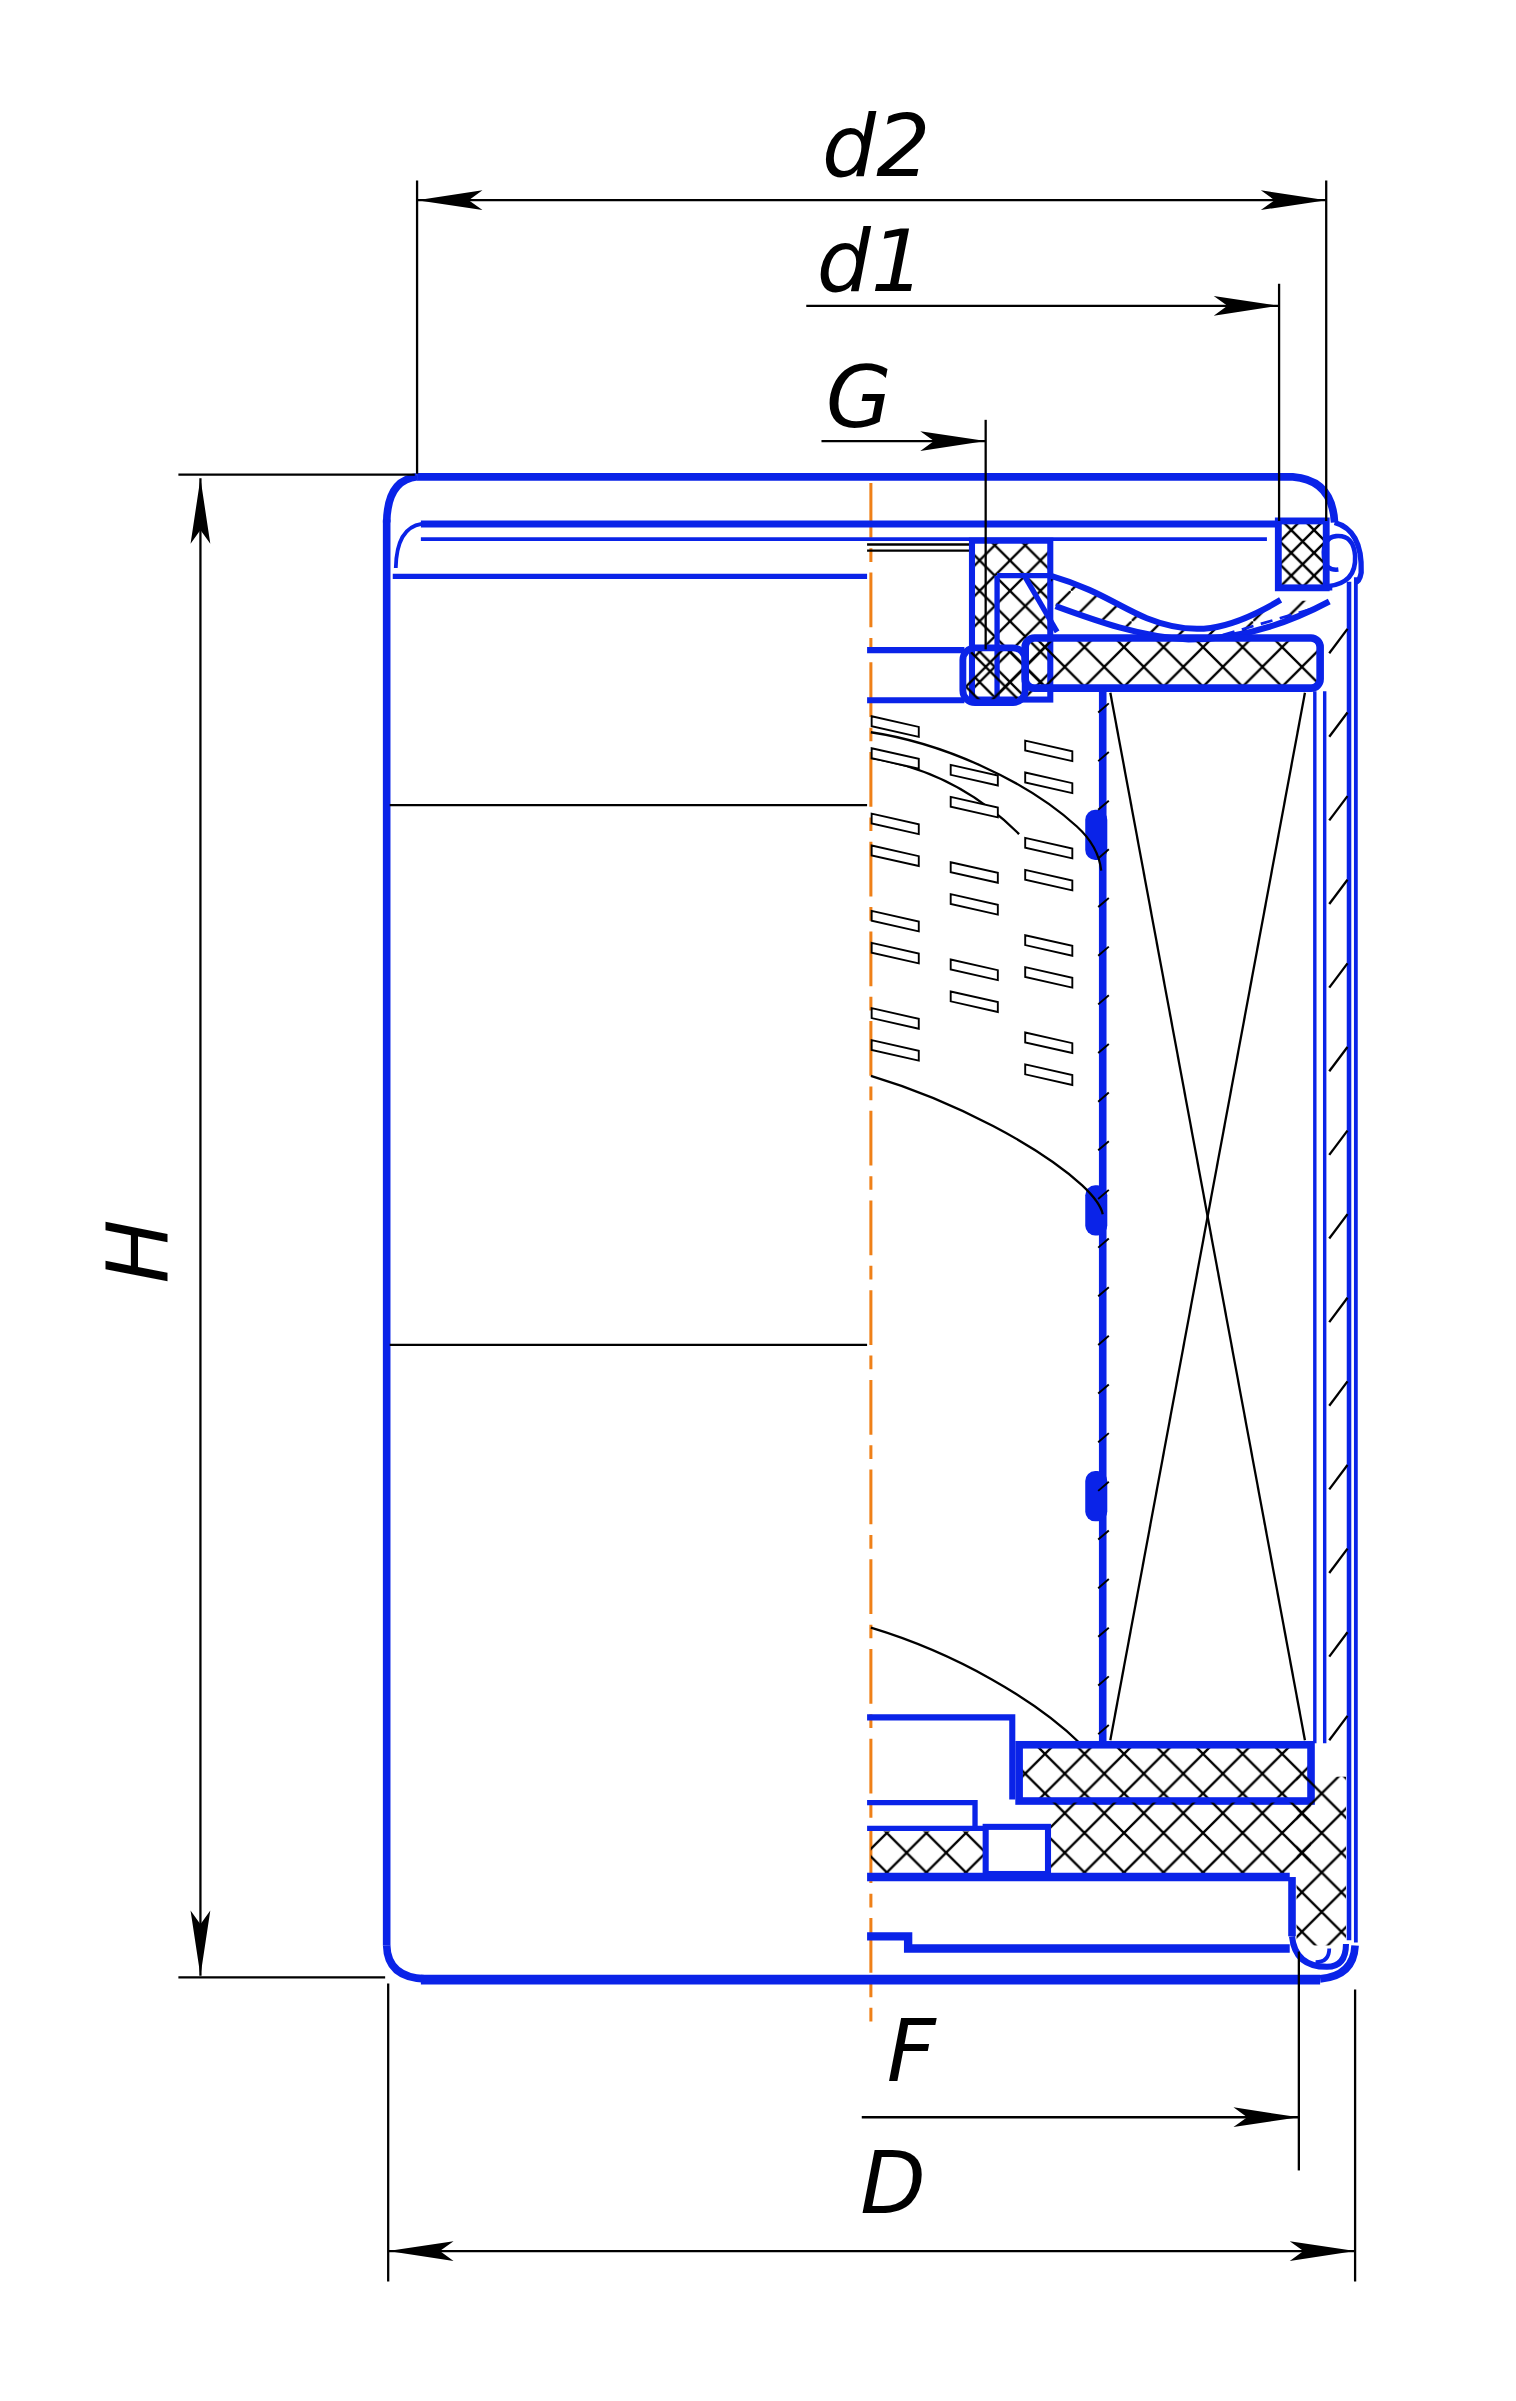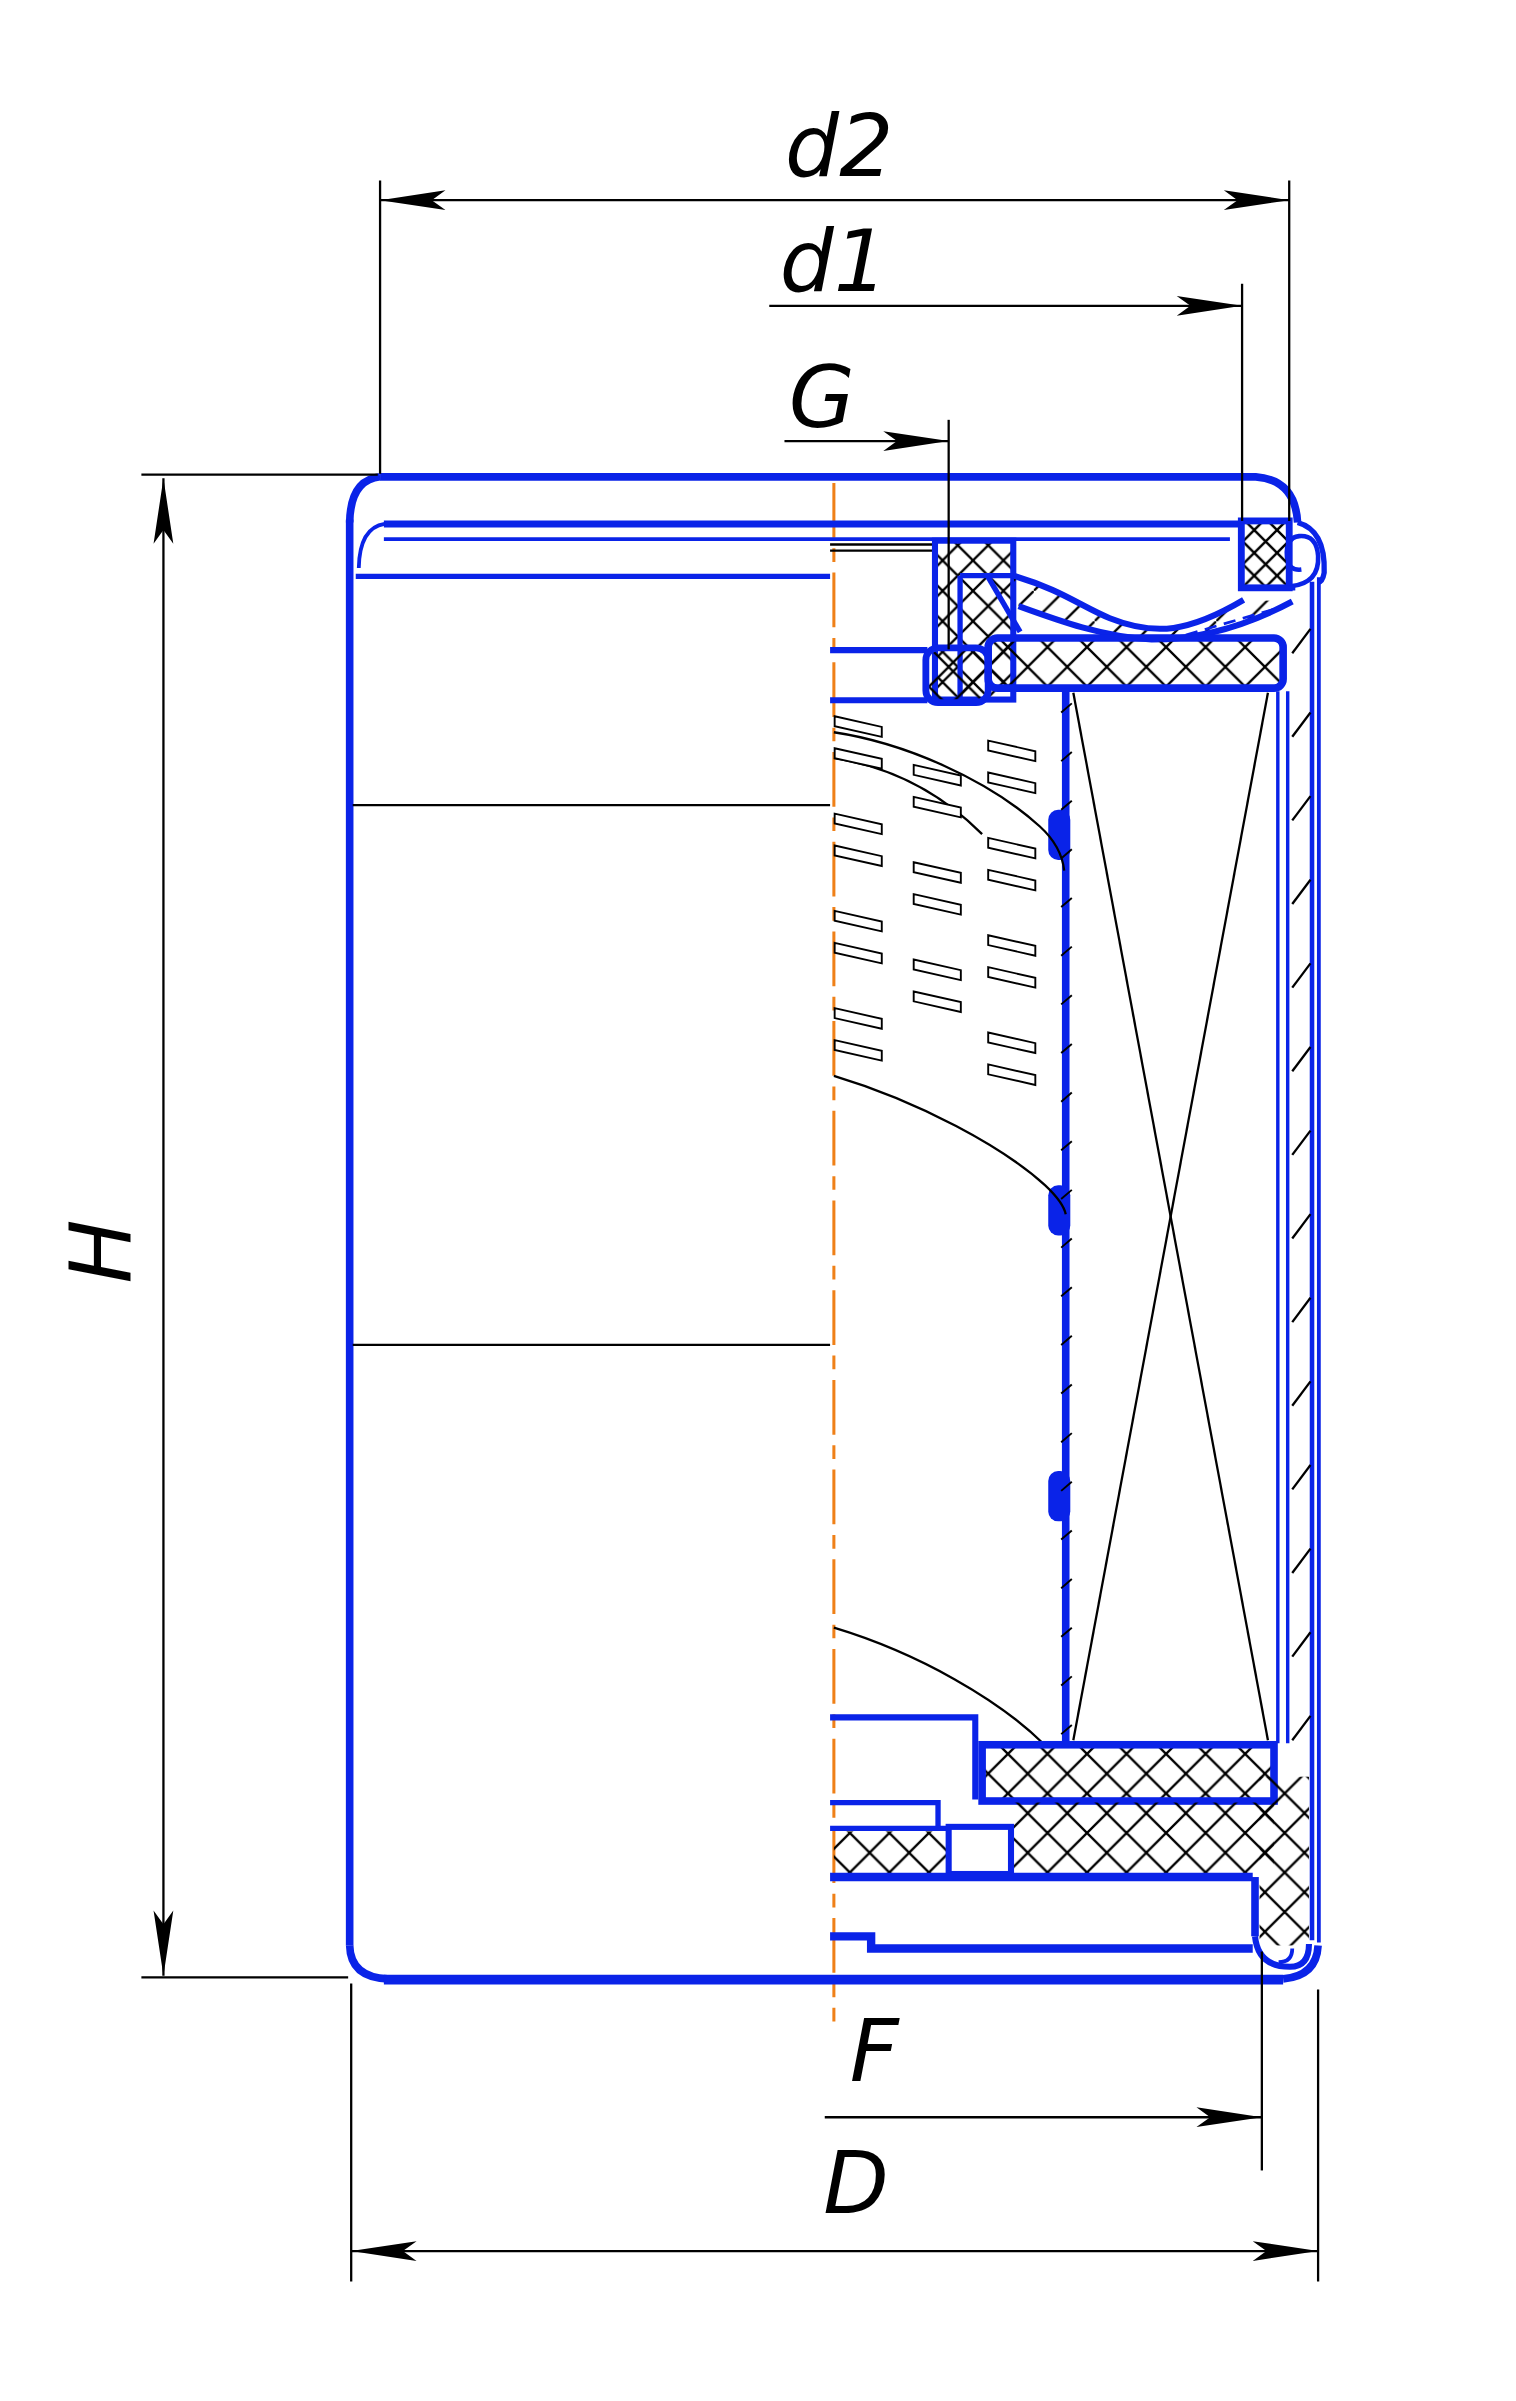--- a/index.html
+++ b/index.html
@@ -5,20 +5,21 @@
   :root{
     --blue:#0a23e8;
     --orange:#ef8018;
     --ink:#000000;
     --bg:#ffffff;
   }
   html,body{margin:0;padding:0;background:var(--bg);}
   .page{
     width:1423px;height:2401px;position:relative;background:var(--bg);
     font-family:"DejaVu Sans","Liberation Sans",sans-serif;
+    margin-left:37px;
   }
   svg{display:block;width:100%;height:100%;}
   .dim-label{
     font-family:"DejaVu Sans","Liberation Sans",sans-serif;
     font-style:italic;
     font-size:112px;
     fill:var(--ink);
   }
   .blk{stroke:var(--ink);fill:none;}
   .blu{stroke:var(--blue);fill:none;}

